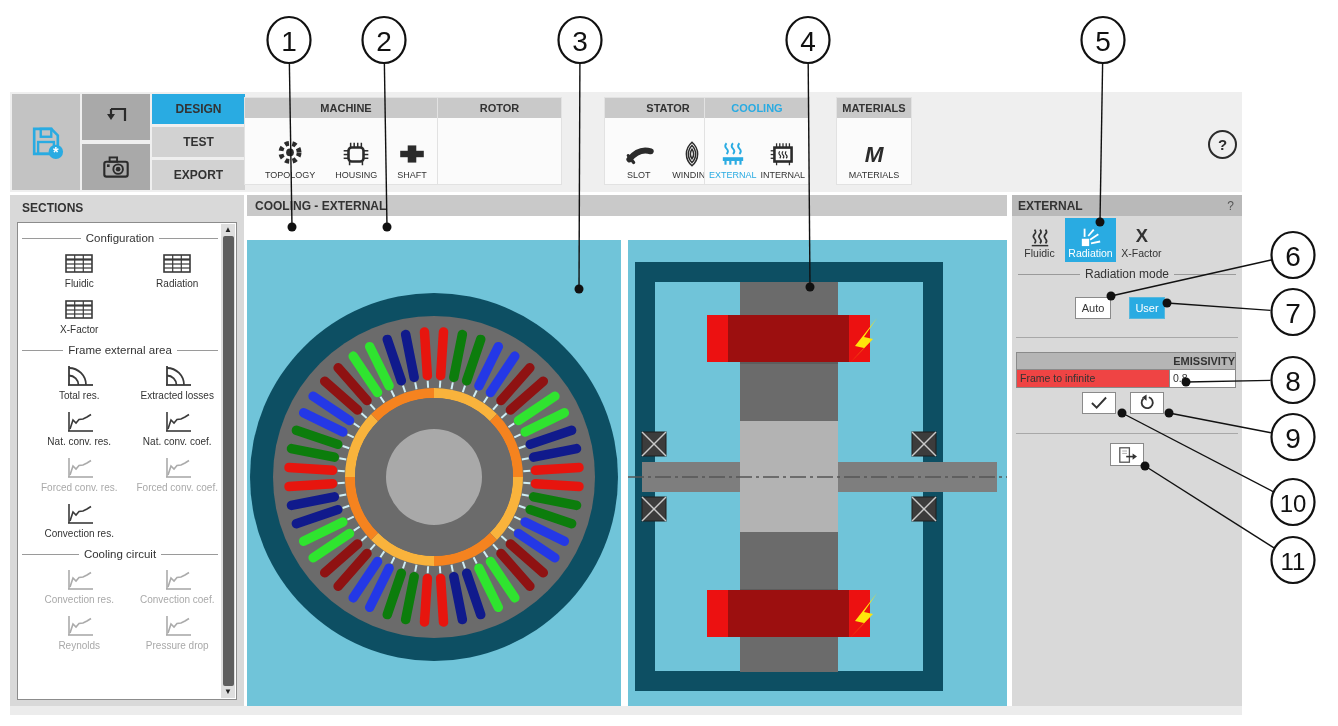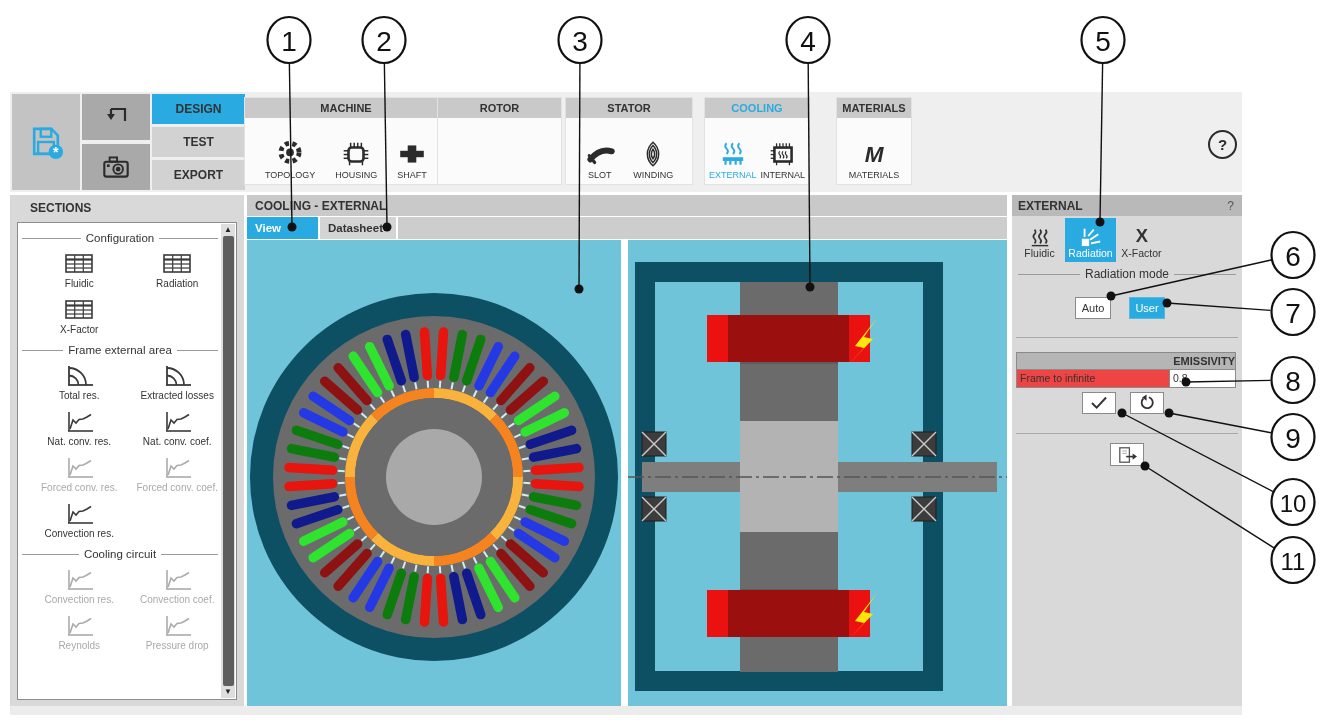--- a/index.html
+++ b/index.html
@@ -22,21 +22,21 @@
   .tgroup-header.accent{color:var(--accent);}
   .tgroup-body{display:flex;justify-content:space-evenly;align-items:flex-end;height:66px;padding-bottom:4px;box-sizing:border-box;}
   .titem{display:flex;flex-direction:column;align-items:center;gap:1px;}
   .titem .tlabel{font-size:9px;color:#333;white-space:nowrap;}
   .titem.accent .tlabel{color:var(--accent);}
   .help-circle{left:1198px;top:38px;width:25px;height:25px;border:2.5px solid #2b2b2b;border-radius:50%;
                display:flex;align-items:center;justify-content:center;font-size:15px;font-weight:bold;color:#2b2b2b;background:#efefef;}
 
   
   .sections{left:10px;top:195px;width:234px;height:512px;background:#d9d9d9;}
-  .sections-title{height:26px;line-height:26px;padding-left:20px;font-size:12px;font-weight:bold;color:#333;}
+  .sections-title{height:26px;line-height:26px;padding-left:12px;font-size:12px;font-weight:bold;color:#333;}
   .listbox{left:7px;top:27px;width:220px;height:478px;background:#ffffff;border:1px solid #8c8c8c;box-sizing:border-box;}
   .listbox-scroll{position:absolute;right:1px;top:1px;bottom:1px;width:14px;background:#dedede;}
   .scroll-arrow{position:absolute;left:0;width:14px;height:12px;font-size:8px;color:#222;text-align:center;line-height:12px;}
   .scroll-thumb{position:absolute;left:1.5px;top:12px;bottom:12px;width:11px;background:#5e5e5e;border-radius:2px;}
   .list-content{position:absolute;left:4px;top:4px;right:18px;bottom:2px;display:grid;
                 grid-template-columns:1fr;align-content:start;}
   .sec-group-label{grid-column:1 / 3;display:flex;align-items:center;gap:5px;font-size:11.5px;color:#333;margin:5px 0 3px;}
   .sec-group-label::before,.sec-group-label::after{content:"";flex:1;height:1px;background:#9a9a9a;}
   .sec-item{display:flex;flex-direction:column;align-items:center;padding:3px 0 4px;}
   .sec-item .slabel{font-size:10px;color:#333;margin-top:1px;white-space:nowrap;}
@@ -155,21 +155,21 @@
           </svg>
           <span class="tlabel">SHAFT</span>
         </div>
       </div>
     </div>
 
     <div class="abs tgroup" style="left:427px;width:125px;">
       <div class="tgroup-header">ROTOR</div>
     </div>
 
-    <div class="abs tgroup" style="left:555px;width:128px;">
+    <div class="abs tgroup" style="left:594px;width:128px;">
       <div class="tgroup-header">STATOR</div>
       <div class="tgroup-body">
         <div class="titem">
           <svg width="30" height="30" viewBox="0 0 28 28">
             <path d="M5,19 Q14,8 25,11.5" fill="none" stroke="#2b2b2b" stroke-width="5.5" stroke-linecap="round"></path>
             <line x1="4" y1="15.5" x2="9" y2="22" stroke="#2b2b2b" stroke-width="3" stroke-linecap="round"></line>
           </svg>
           <span class="tlabel">SLOT</span>
         </div>
         <div class="titem">
@@ -385,24 +385,20 @@
         </div>
       <div class="listbox-scroll">
         <div class="scroll-arrow" style="top:0;">▲</div>
         <div class="scroll-thumb"></div>
         <div class="scroll-arrow" style="bottom:0;">▼</div>
       </div>
     </div>
   </div>
 
   <div class="abs main-header">COOLING - EXTERNAL</div>
-  <div class="abs tab-row">
-    <div class="tab view-tab active">View</div>
-    <div class="tab datasheet-tab">Datasheet</div>
-  </div>
 
   <div class="abs view-left">
     <svg id="radial-svg" width="374" height="466" viewBox="0 0 374 466">
         <circle cx="187" cy="237" r="184" fill="#0d4f63"></circle>
         <circle cx="187" cy="237" r="161" fill="#6b6b6b"></circle>
         <rect x="182.25" y="87" width="9.5" height="53" rx="4.5" fill="#e7150e" transform="rotate(3.75 187 237)"></rect>
         <line x1="187" y1="140.5" x2="187" y2="147.5" stroke="#cfeef5" stroke-width="2" transform="rotate(3.75 187 237)"></line>
         <rect x="182.25" y="87" width="9.5" height="53" rx="4.5" fill="#0c7d0c" transform="rotate(11.25 187 237)"></rect>
         <line x1="187" y1="140.5" x2="187" y2="147.5" stroke="#cfeef5" stroke-width="2" transform="rotate(11.25 187 237)"></line>
         <rect x="182.25" y="87" width="9.5" height="53" rx="4.5" fill="#0c7d0c" transform="rotate(18.75 187 237)"></rect>

